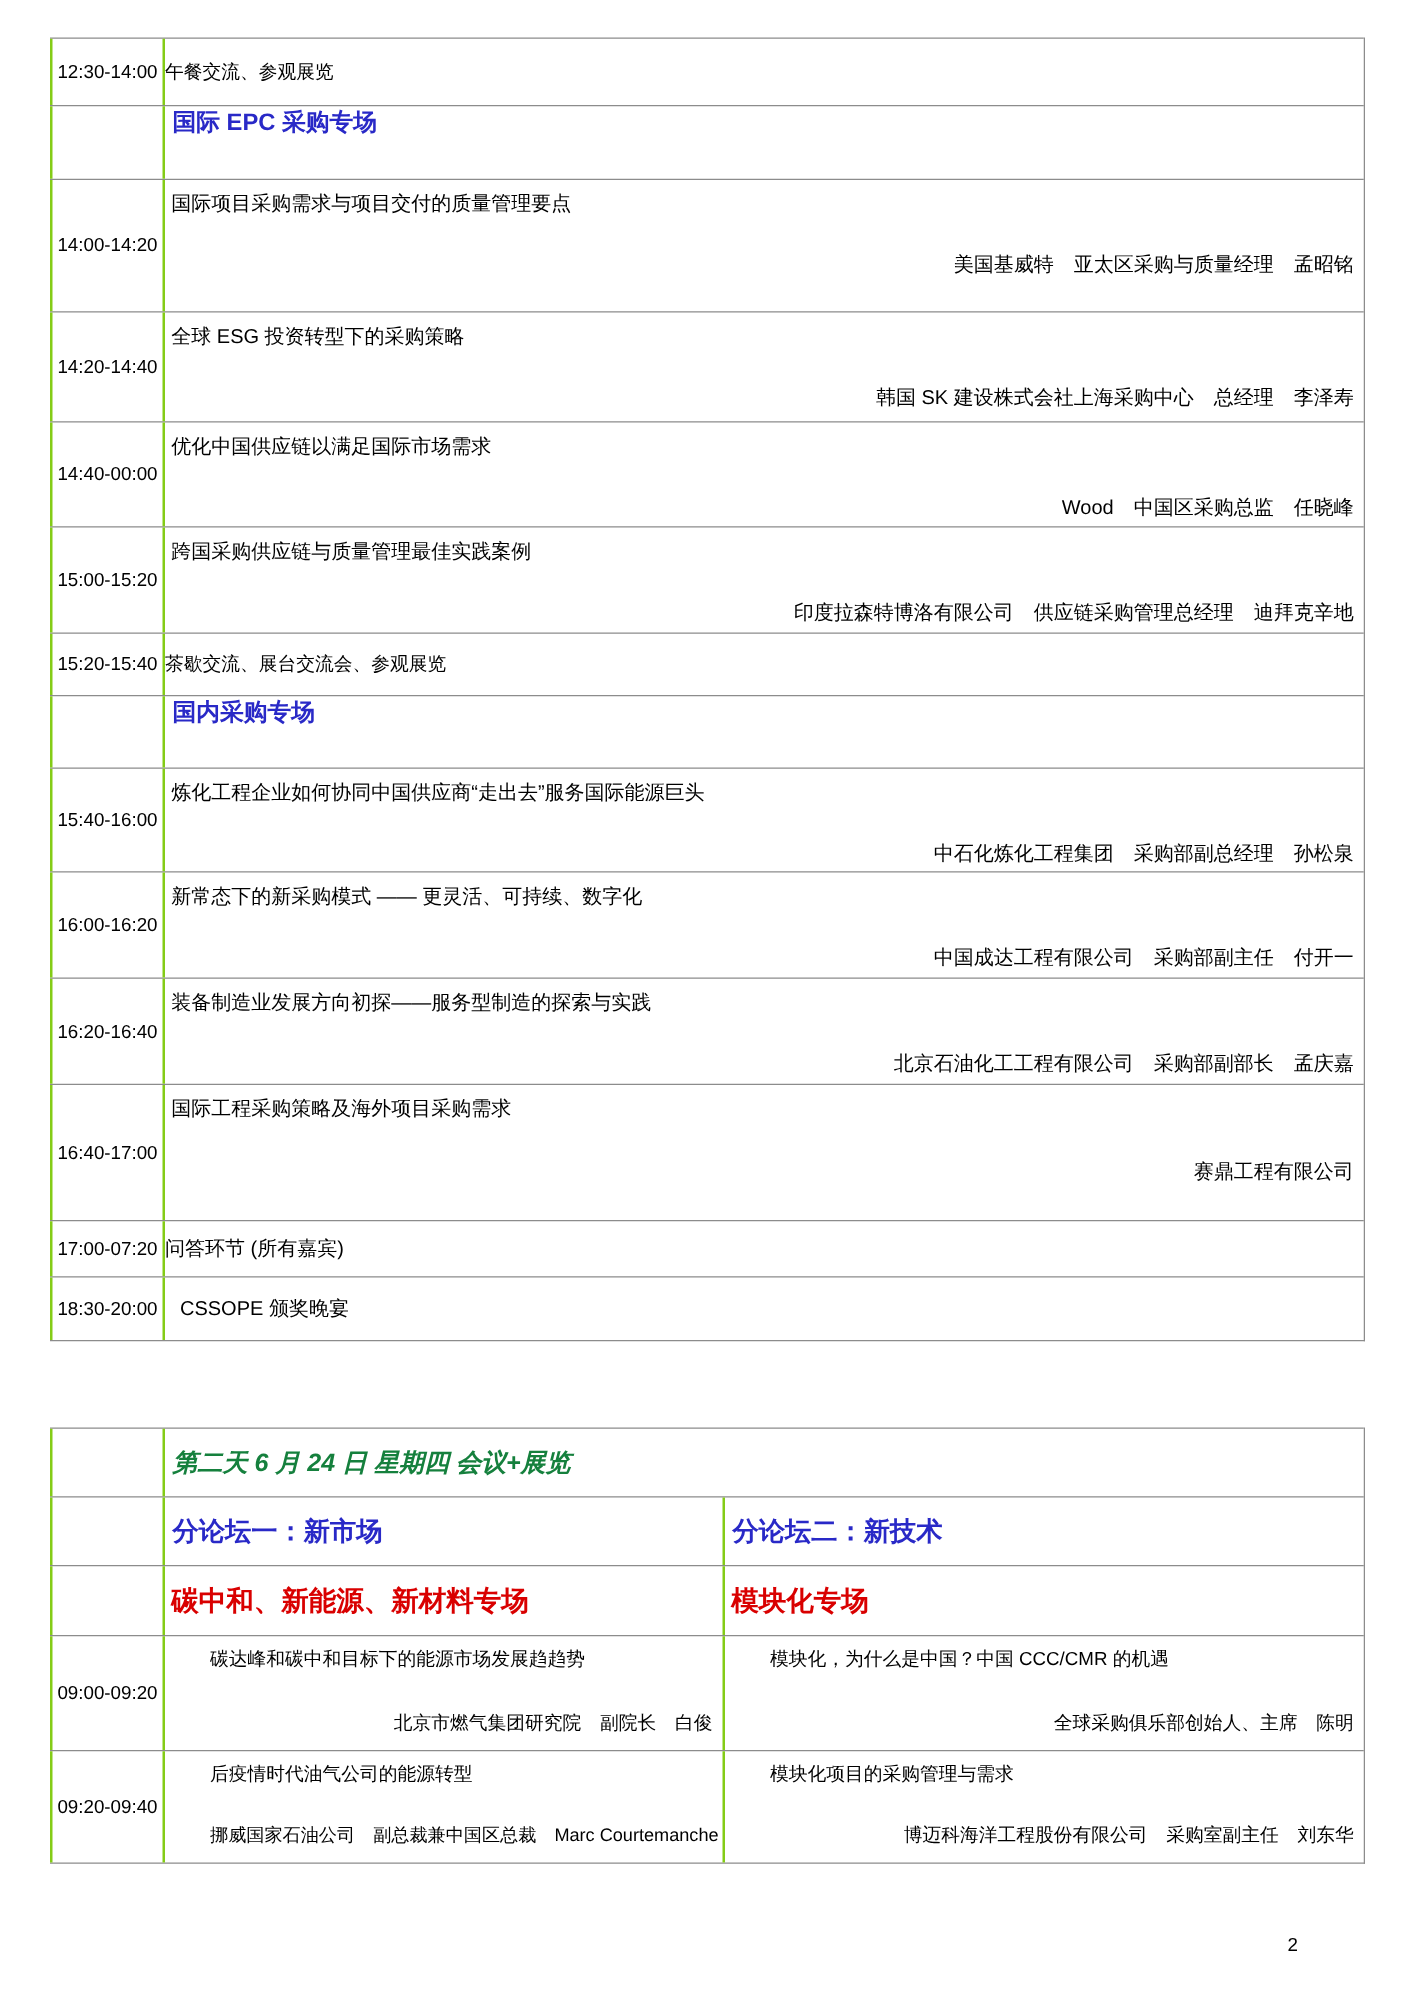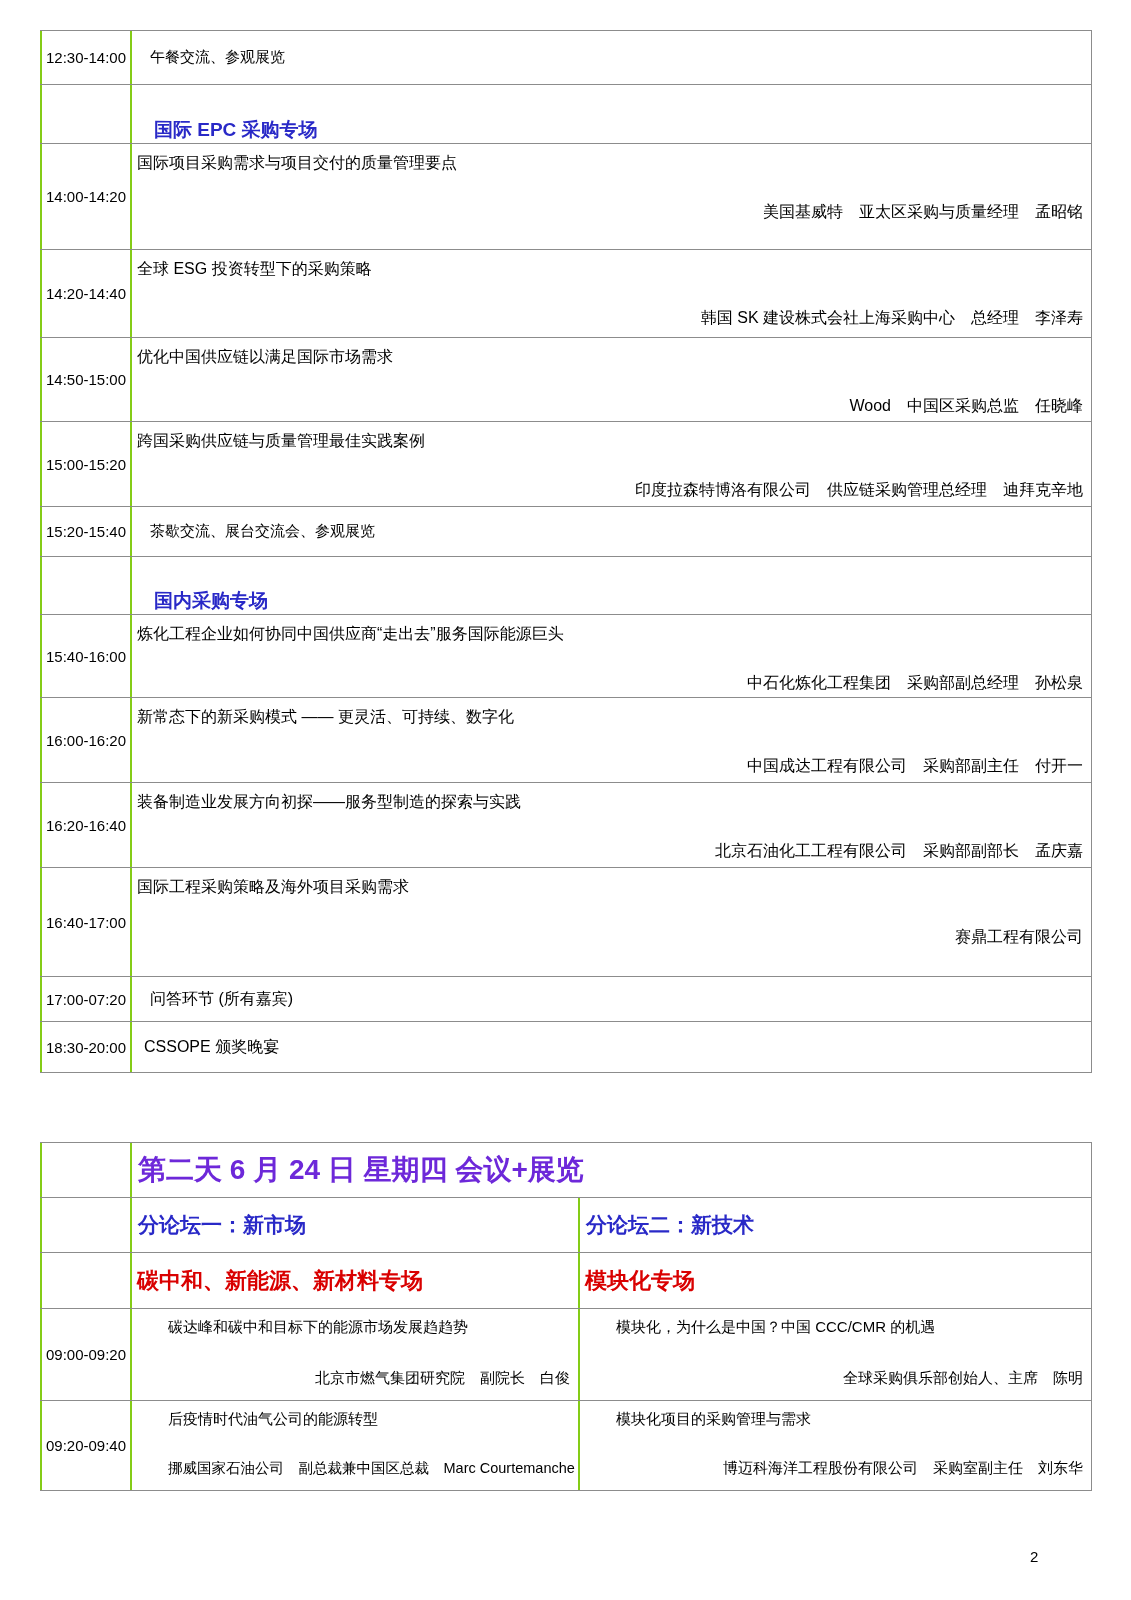--- a/index.html
+++ b/index.html
@@ -22,39 +22,39 @@
   .cell { border-left:2px solid #84cc16; box-sizing:border-box; overflow:hidden; }
 
   .time {
     flex:0 0 90px; width:90px;
     display:flex; align-items:center; justify-content:center;
     font-size:15px; letter-spacing:0px; white-space:nowrap;
   }
   .main { flex:1 1 auto; min-width:0; }
 
   
-  .plaincell { display:flex; align-items:center; padding-left:18px; font-size:15px; }
+  .plaincell { display:flex; align-items:center; padding-left:0; font-size:15px; }
   .indent { padding-left:12px; }
 
   
-  .sectioncell { display:flex; align-items:flex-end; padding-left:22px; }
+  .sectioncell { display:flex; align-items:flex-start; padding-left:6px; }
   .blue-big { color:#2929c7; font-weight:bold; font-size:19px; }
 
   
   .sessioncell {
     display:flex; flex-direction:column; justify-content:space-between;
     padding:9px 8px 28px 5px;
   }
   .sessioncell.tight { padding-bottom:12px;padding-left:36px; }
   .title { font-size:16px; text-align:left; }
   .speaker { font-size:16px; text-align:right; white-space:nowrap;margin-top:28px; }
 
   
   .day2-headcell { display:flex; align-items:center; padding-left:6px; }
-  .day2-head { color:#6d28d9; font-weight:bold; font-size:28px; }
+  .day2-head { color:#15803d; font-weight:bold; font-size:20px;font-style:italic; }
   .trackcell { display:flex; align-items:center; padding-left:6px; }
   .track { color:#2929c7; font-weight:bold; font-size:21px; }
   .redcell { display:flex; align-items:center; padding-left:5px; }
   .red { color:#d90000; font-weight:bold; font-size:22px; }
   .col-left { flex:0 0 448px; width:448px; }
   .col-right { flex:1 1 auto; min-width:0; }
 
   .page-number { position:absolute; left:1030px; top:1548px; font-size:15px; }
 </style>
 </head>
@@ -86,21 +86,21 @@
 
     <div class="row" style="height:88px">
       <div class="cell time">14:20-14:40</div>
       <div class="cell main sessioncell">
         <div class="title">全球 ESG 投资转型下的采购策略</div>
         <div class="speaker">韩国 SK 建设株式会社上海采购中心　总经理　李泽寿</div>
       </div>
     </div>
 
     <div class="row" style="height:84px">
-      <div class="cell time">14:50-15:00</div>
+      <div class="cell time">14:40-00:00</div>
       <div class="cell main sessioncell">
         <div class="title">优化中国供应链以满足国际市场需求</div>
         <div class="speaker">Wood　中国区采购总监　任晓峰</div>
       </div>
     </div>
 
     <div class="row" style="height:85px">
       <div class="cell time">15:00-15:20</div>
       <div class="cell main sessioncell">
         <div class="title">跨国采购供应链与质量管理最佳实践案例</div>

